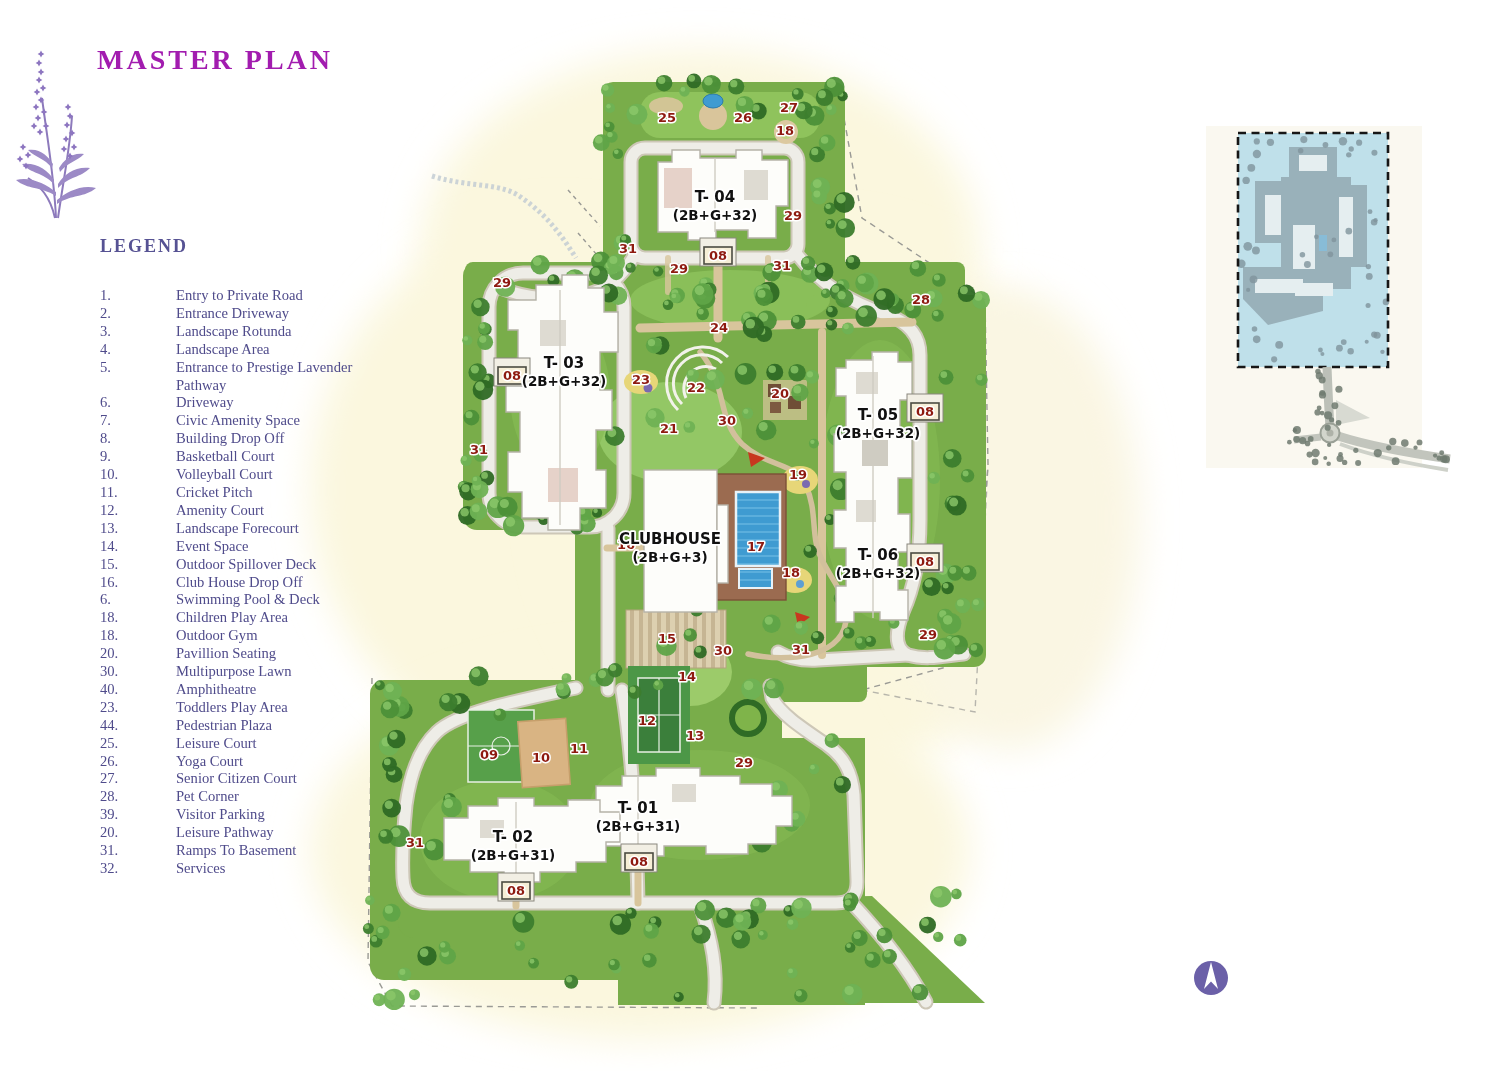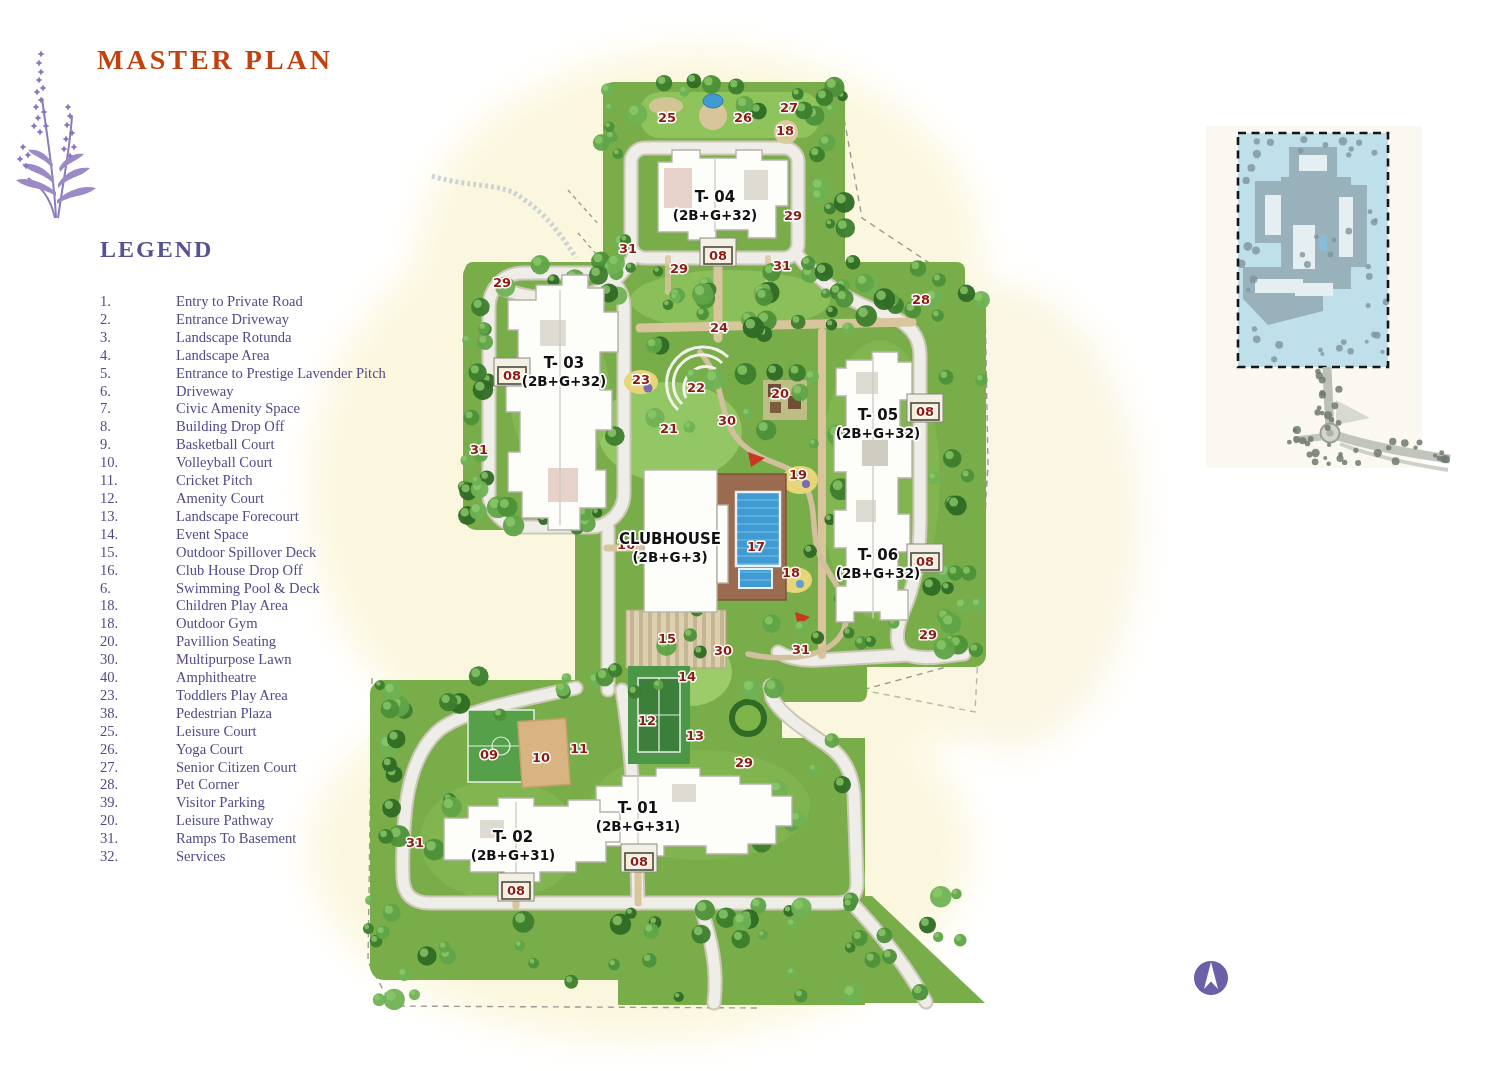--- a/index.html
+++ b/index.html
@@ -1,23 +1,23 @@
 <!DOCTYPE html>
 <html><head>
 <meta charset="utf-8">
 <style>
   html,body{margin:0;padding:0;background:#fff;}
   .page{position:relative;width:1500px;height:1071px;background:#ffffff;overflow:hidden;
         font-family:"Liberation Sans","DejaVu Sans",sans-serif;}
   .page-title{position:absolute;left:97px;top:44px;margin:0;
         font-family:"Liberation Serif","DejaVu Serif",serif;font-weight:600;
-        font-size:28px;letter-spacing:3px;color:#c2410c;}
+        font-size:28px;letter-spacing:3px;color:#a21caf;}
   .legend{position:absolute;left:100px;top:236px;width:300px;color:#4f4b8b;
         font-family:"Liberation Serif","DejaVu Serif",serif;}
-  .legend h2{margin:0 0 30px 0;font-size:24px;letter-spacing:2px;font-weight:600;color:#565293;}
+  .legend h2{margin:0 0 30px 0;font-size:18px;letter-spacing:2px;font-weight:600;color:#565293;}
   .legend ol{list-style:none;margin:0;padding:0;}
   .legend li{display:flex;font-size:14.6px;line-height:17.9px;}
   .legend .ln{width:28px;flex:0 0 28px;}
   .legend .ll{flex:1;margin-left:48px;}
   .lavender{position:absolute;left:10px;top:36px;}
   svg text{user-select:none;}
   .mk{font:bold 13px "DejaVu Sans",sans-serif;fill:#8e1a10;stroke:#ffffff;stroke-width:3px;
       paint-order:stroke;text-anchor:middle;stroke-linejoin:round;}
   .twr1{font:bold 15px "DejaVu Sans",sans-serif;fill:#111;stroke:#fff;stroke-width:3.5px;
       paint-order:stroke;text-anchor:middle;stroke-linejoin:round;}
@@ -1007,21 +1007,21 @@
         <li>
           <span class="ln">3.</span>
           <span class="ll">Landscape Rotunda</span>
         </li>
         <li>
           <span class="ln">4.</span>
           <span class="ll">Landscape Area</span>
         </li>
         <li>
           <span class="ln">5.</span>
-          <span class="ll">Entrance to Prestige Lavender Pitch</span>
+          <span class="ll">Entrance to Prestige Lavender Pathway</span>
         </li>
         <li>
           <span class="ln">6.</span>
           <span class="ll">Driveway</span>
         </li>
         <li>
           <span class="ln">7.</span>
           <span class="ll">Civic Amenity Space</span>
         </li>
         <li>
@@ -1082,21 +1082,21 @@
         </li>
         <li>
           <span class="ln">40.</span>
           <span class="ll">Amphitheatre</span>
         </li>
         <li>
           <span class="ln">23.</span>
           <span class="ll">Toddlers Play Area</span>
         </li>
         <li>
-          <span class="ln">38.</span>
+          <span class="ln">44.</span>
           <span class="ll">Pedestrian Plaza</span>
         </li>
         <li>
           <span class="ln">25.</span>
           <span class="ll">Leisure Court</span>
         </li>
         <li>
           <span class="ln">26.</span>
           <span class="ll">Yoga Court</span>
         </li>

